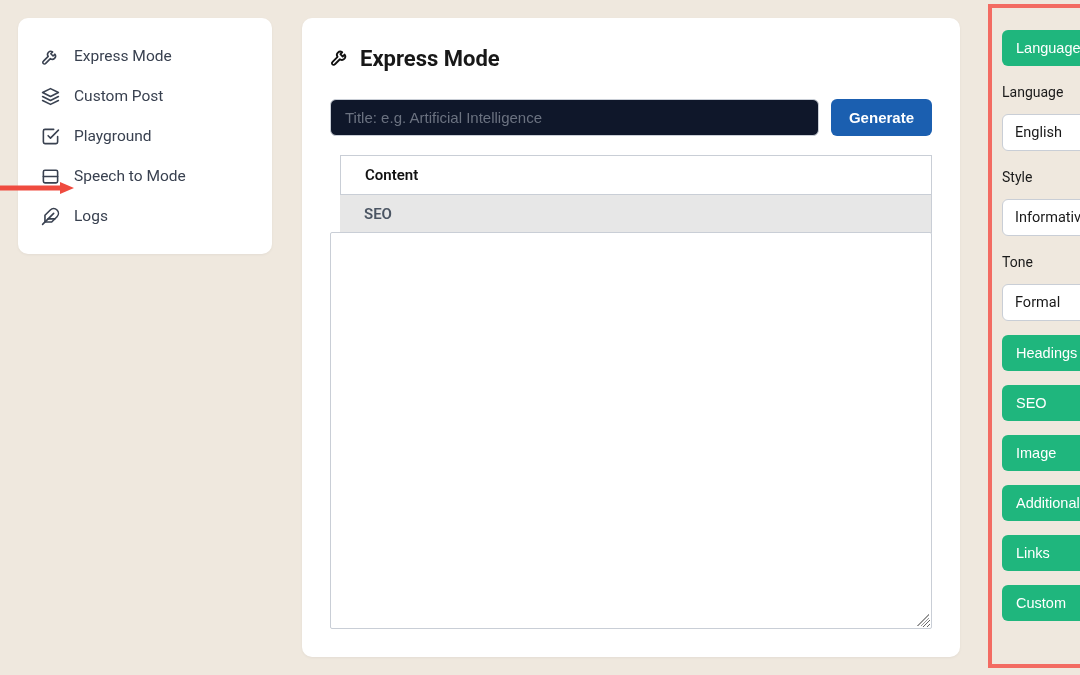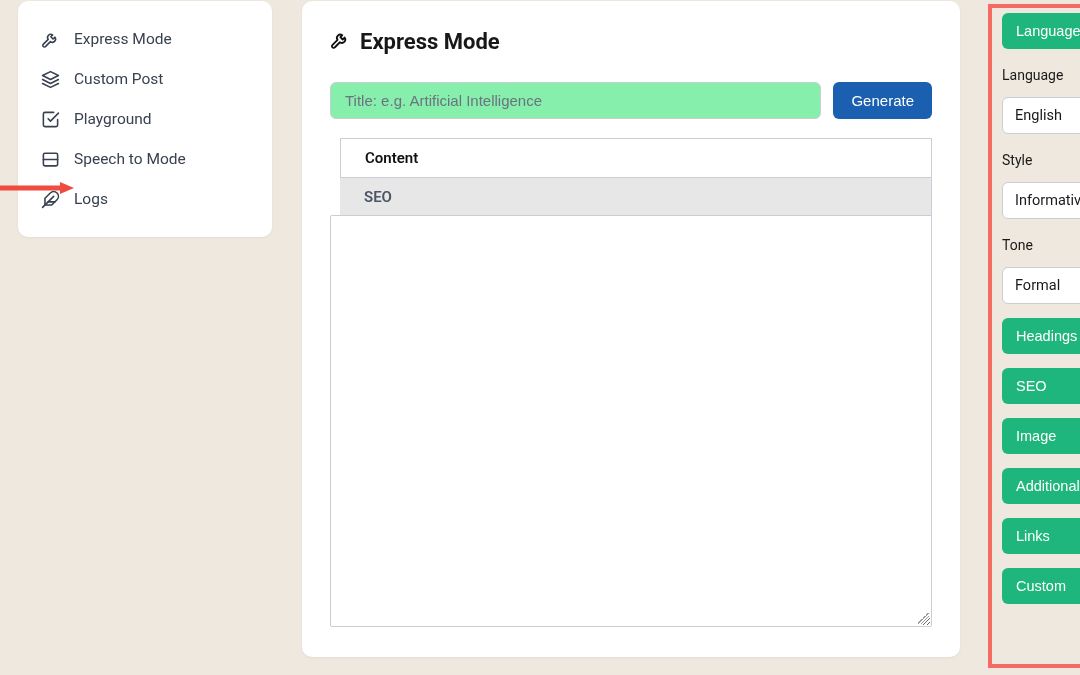--- a/index.html
+++ b/index.html
@@ -8,21 +8,21 @@
       background: #efe8de;
       width: 1080px;
       height: 675px;
       overflow: hidden;
       position: relative;
     }
     .layout {
       display: flex;
       width: 100%;
       height: 100%;
-      padding: 1px 0 18px 18px;
+      padding: 18px 0 18px 18px;
       gap: 30px;
     }
     .sidebar {
       background: #fff;
       border-radius: 10px;
       width: 254px;
       padding: 18px 0;
       box-shadow: 0 1px 3px rgba(0,0,0,0.05);
       height: fit-content;
       position: relative;
@@ -57,31 +57,31 @@
     .main-header .icon { color: #111; }
     .main-title { font-size: 22px; font-weight: 700; color: #181818; }
     .gen-row { display: flex; gap: 12px; margin-bottom: 18px; }
     .title-input {
       flex: 1;
       padding: 9px 14px;
       font-size: 15px;
       border: 1px solid #c9ced6;
       border-radius: 6px;
       color: #6b7280;
-      background: #86efac;
+      background: #0f172a;
     }
     .title-input::placeholder { color: #6b7280; }
     .generate-btn {
       background: #1b5fb0;
       color: #fff;
       border: none;
       padding: 0 18px;
       border-radius: 6px;
       font-size: 15px;
-      font-weight: 400;
+      font-weight: 700;
       cursor: pointer;
     }
     .tabs {
       display: flex;
       margin-left: 10px;
       flex-direction: column;
     }
     .tab {
       padding: 10px 24px;
       font-size: 15px;

